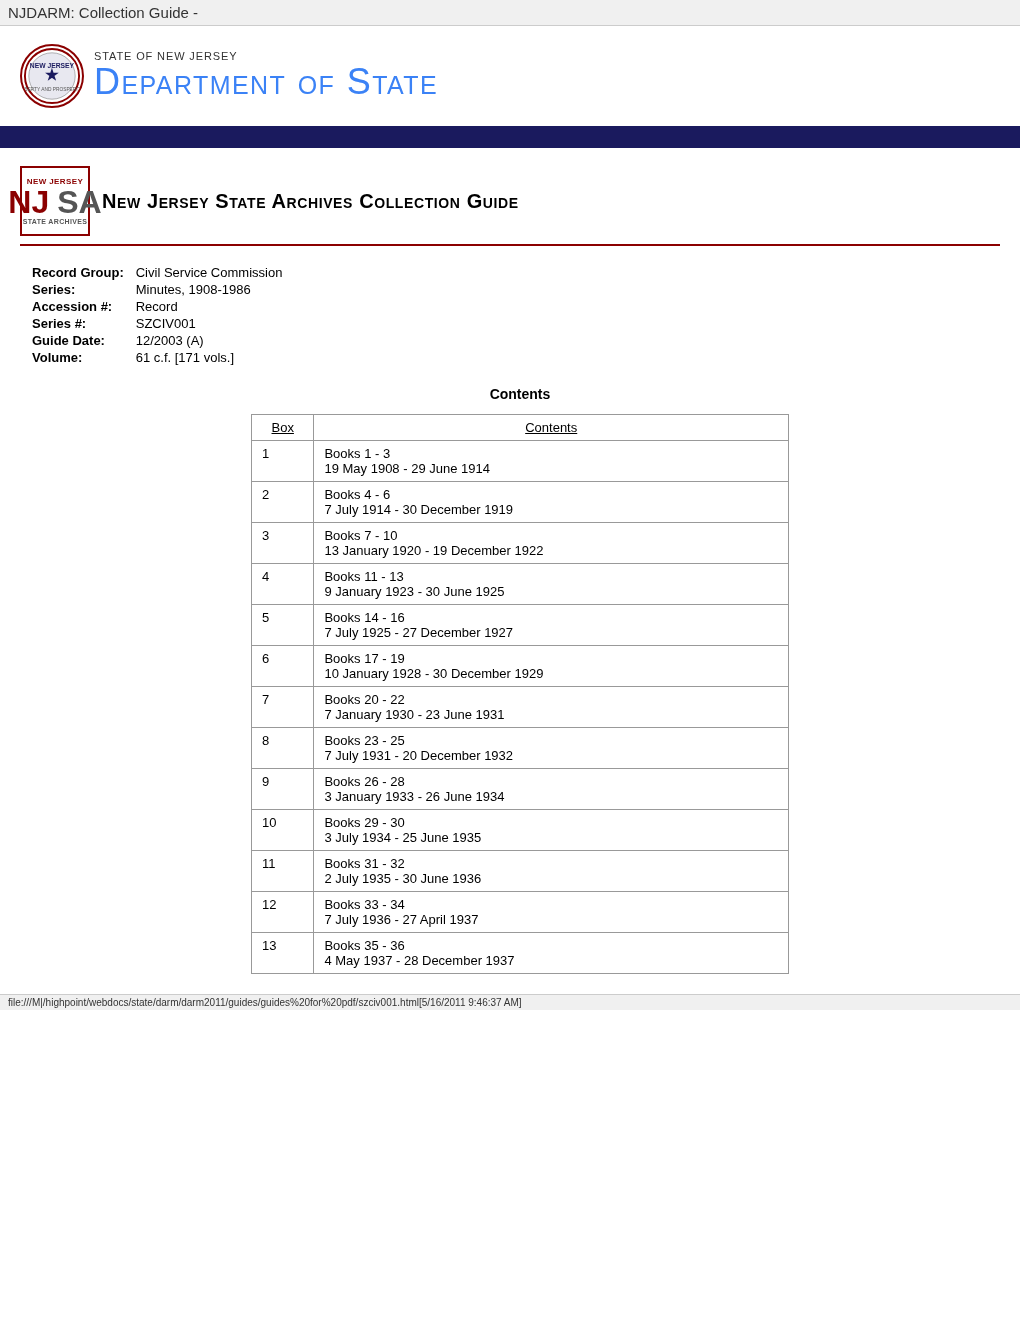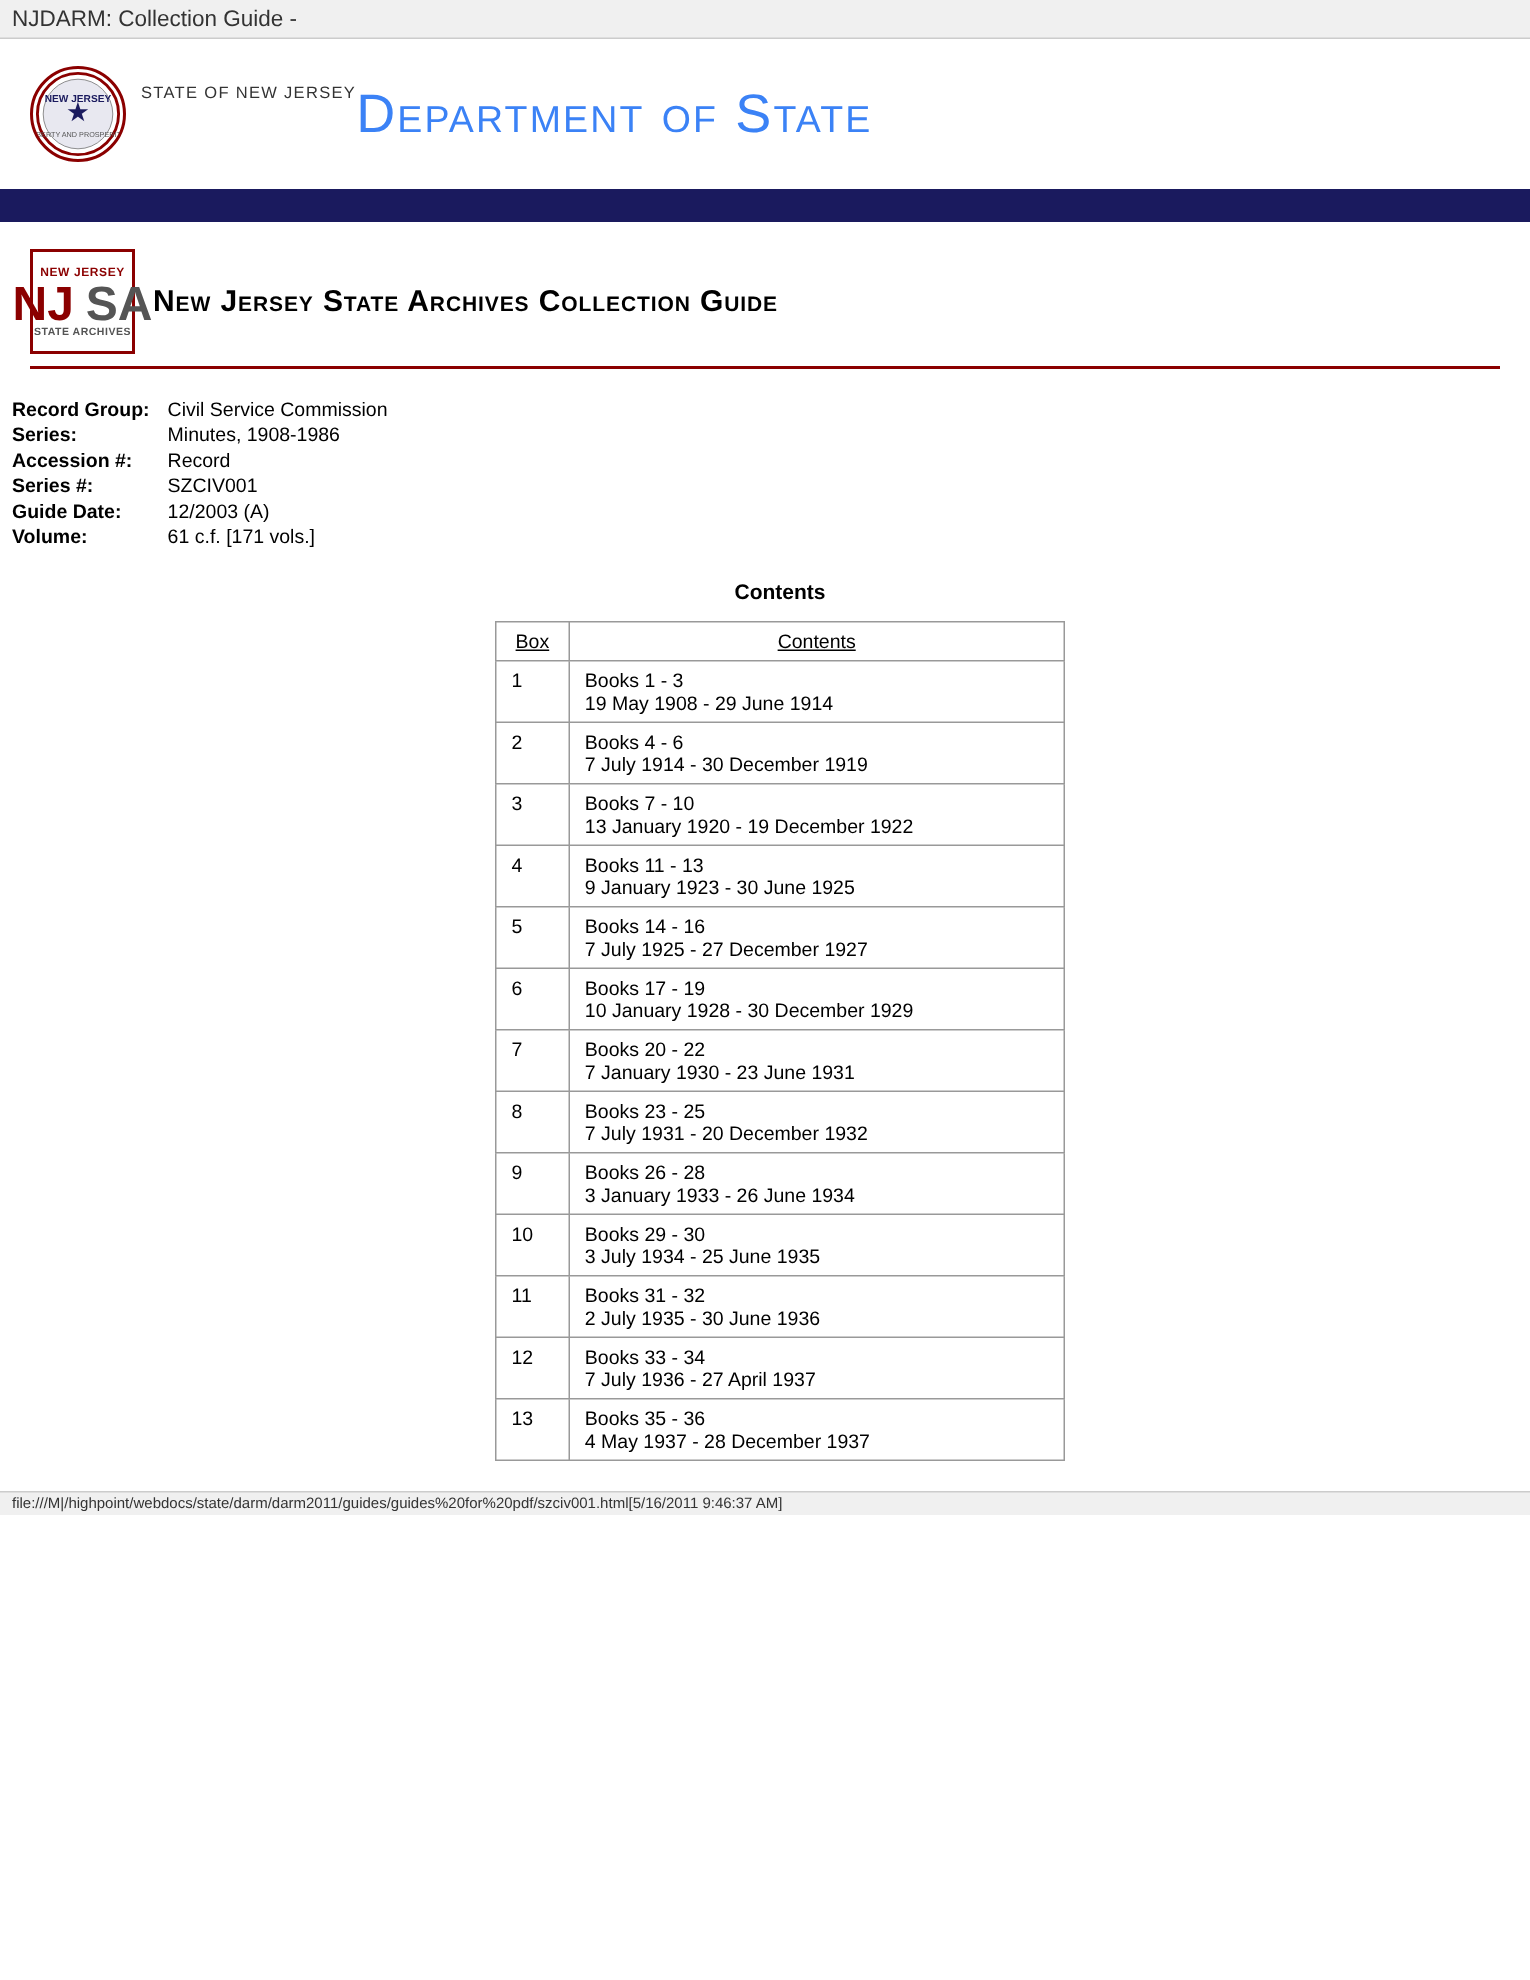--- a/index.html
+++ b/index.html
@@ -37,20 +37,21 @@
       background: #fff;
       overflow: hidden;
       flex-shrink: 0;
     }
     #logo-seal-svg {
       width: 58px;
       height: 58px;
     }
     #state-name-block {
       display: flex;
+      flex-direction: column;
     }
     #state-name-top {
       font-size: 11px;
       letter-spacing: 0.08em;
       font-variant: small-caps;
       color: #333;
       text-transform: uppercase;
       font-weight: normal;
     }
     #state-name-bottom {
@@ -88,21 +89,21 @@
       background: #fff;
     }
     #collection-guide-title {
       font-size: 20px;
       font-variant: small-caps;
       font-weight: bold;
       color: #000;
       letter-spacing: 0.03em;
     }
     #metadata-section {
-      padding: 18px 20px 10px 8px;
+      padding: 18px 20px 10px 32px;
     }
     #metadata-table {
       border-collapse: collapse;
     }
     #metadata-table td {
       padding: 1px 12px 1px 0;
       vertical-align: top;
       font-size: 13px;
     }
     .meta-label {
@@ -115,21 +116,21 @@
     }
     #contents-heading {
       text-align: center;
       font-size: 14px;
       font-weight: bold;
       margin-bottom: 12px;
     }
     #contents-table {
       border-collapse: collapse;
       margin: 0 auto;
-      width: 380px;
+      width: 538px;
     }
     #contents-table th, #contents-table td {
       border: 1px solid #999;
       padding: 5px 10px;
       font-size: 13px;
       vertical-align: top;
     }
     #contents-table th {
       font-weight: normal;
       text-decoration: underline;

